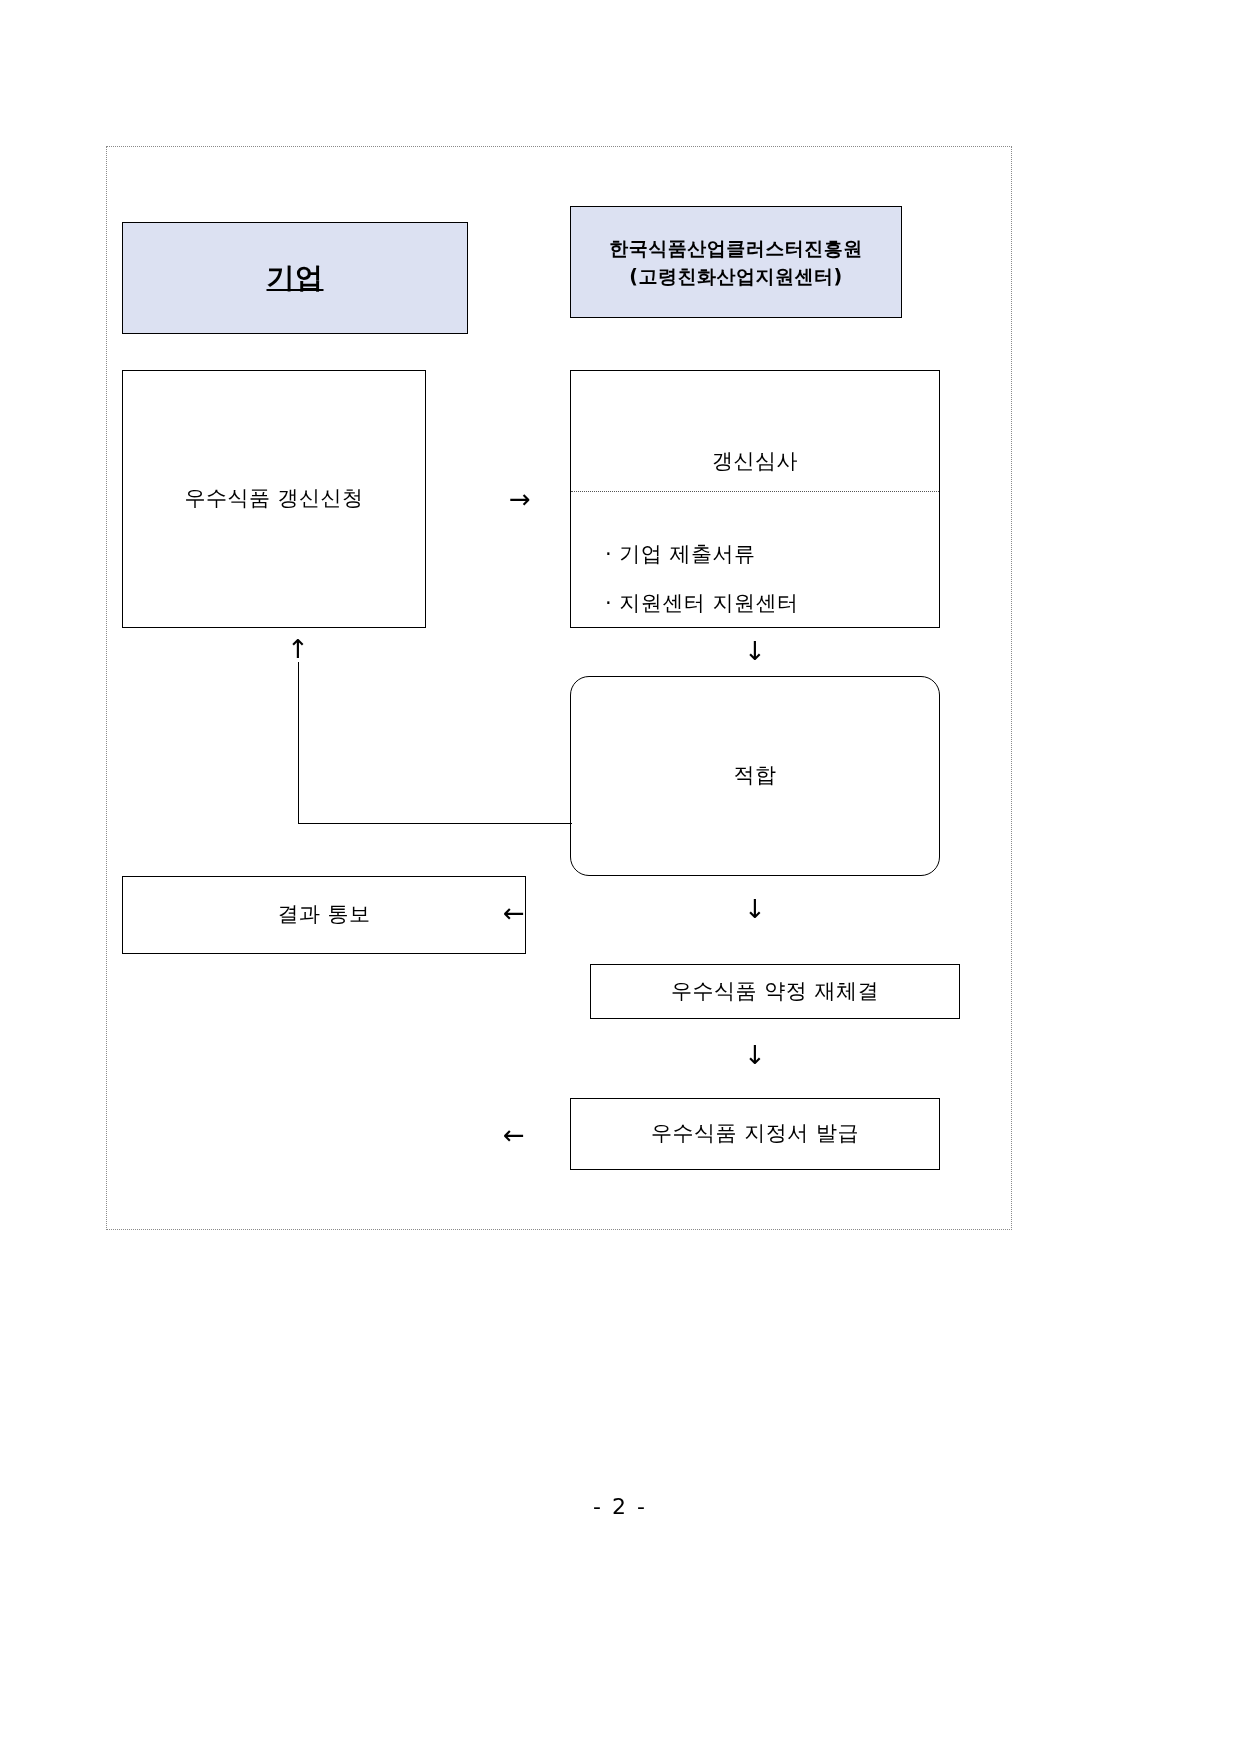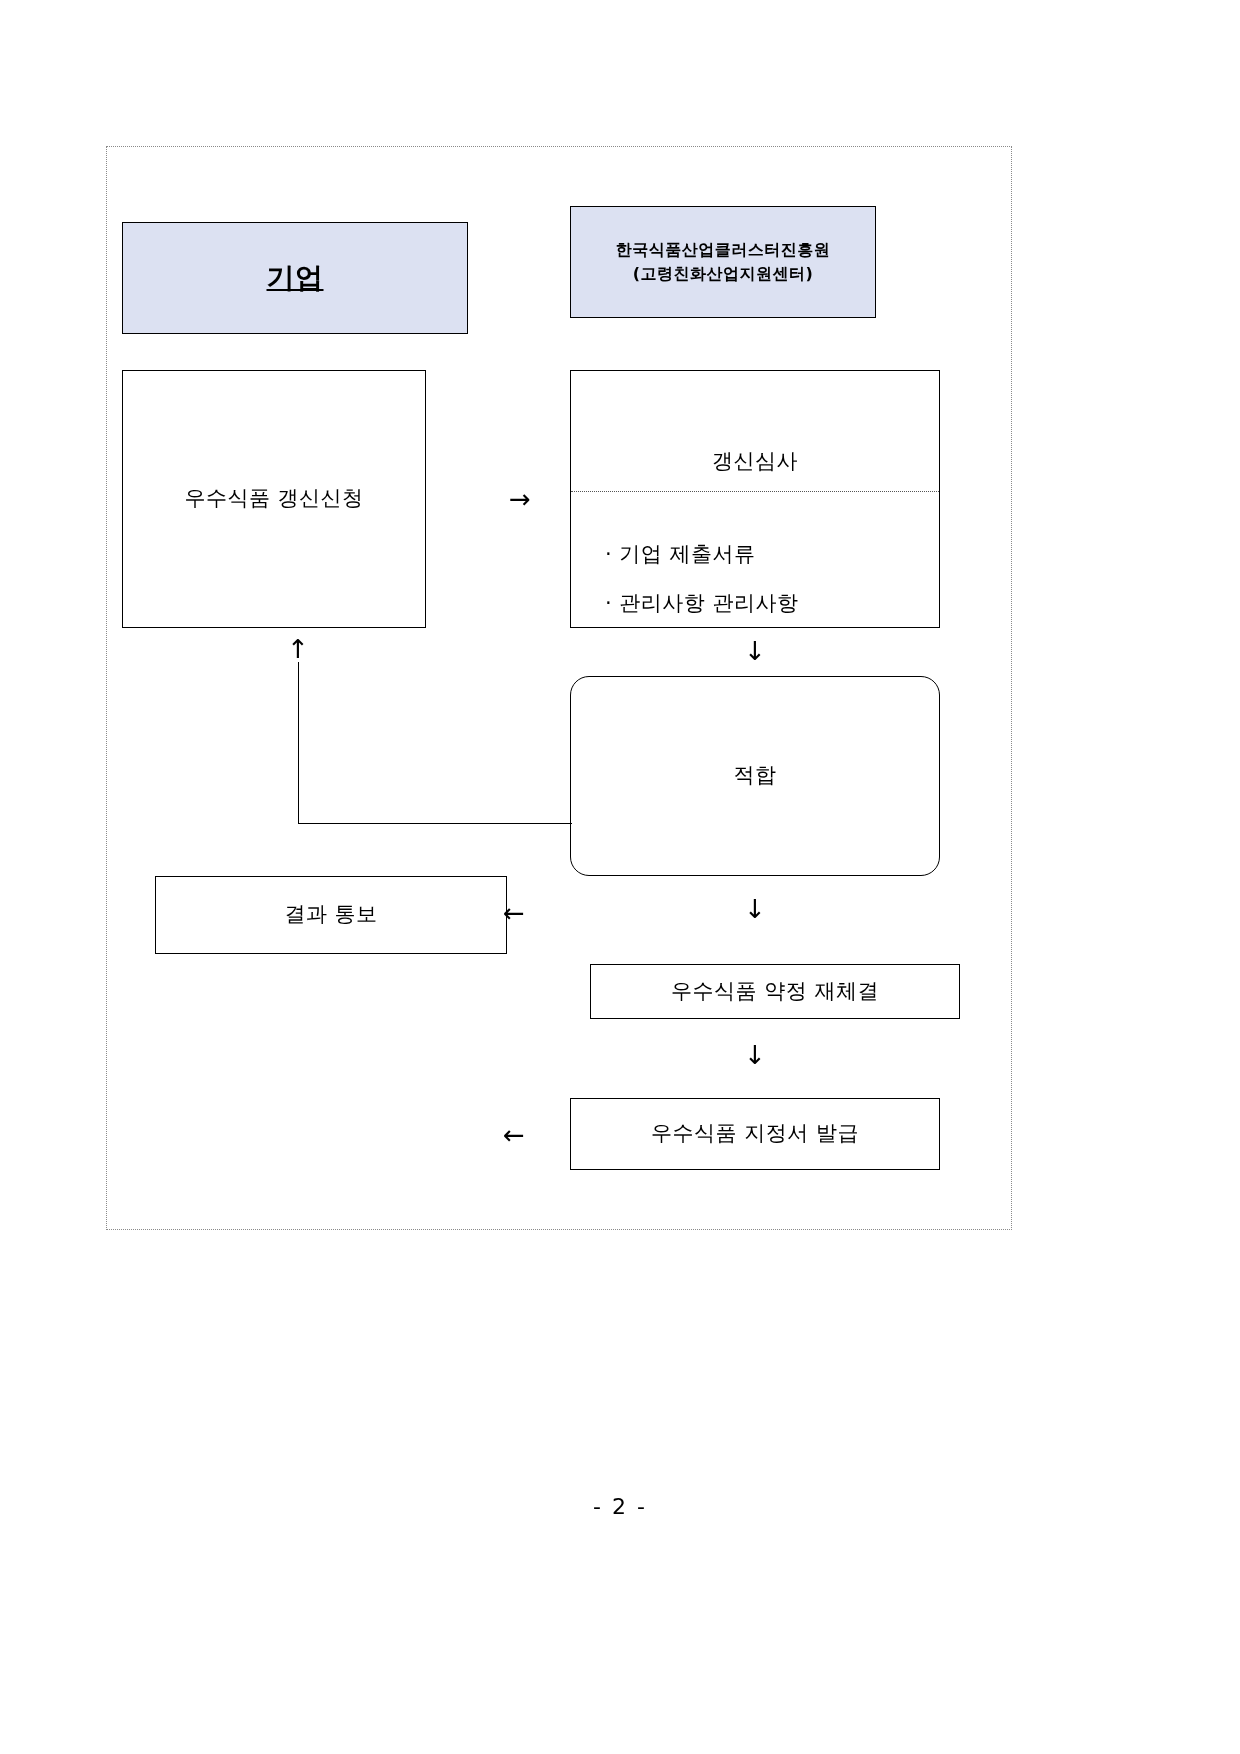--- a/index.html
+++ b/index.html
@@ -52,21 +52,21 @@
     background: #dce1f2;
     font-weight: bold;
   }
   .node .line {
     display: block;
     white-space: nowrap;
   }
 
   
   #box-company      { left: 122px; top: 222px;  width: 346px; height: 112px; font-size: 28px; text-decoration: underline; }
-  #box-agency       { left: 570px; top: 206px;  width: 306px; height: 112px; font-size: 16px; }
+  #box-agency       { left: 570px; top: 206px;  width: 332px; height: 112px; font-size: 19px; }
 
   
   #box-apply        { left: 122px; top: 370px;  width: 304px; height: 258px; }
   #box-review       { left: 570px; top: 370px;  width: 370px; height: 258px;
                       justify-content: flex-end; padding: 0; }
 
   
   .review-title {
     width: 100%;
     padding: 16px 0 14px 0;
@@ -86,21 +86,21 @@
     text-align: left;
     font-size: 21px;
     line-height: 2.3;
   }
   .review-body .bullet { display: block; white-space: nowrap; }
 
   
   #box-pass         { left: 570px; top: 676px;  width: 370px; height: 200px; border-radius: 19px; }
 
   
-  #box-notify       { left: 122px; top: 876px;  width: 352px; height: 78px; margin-left: 33px; }
+  #box-notify       { left: 122px; top: 876px;  width: 404px; height: 78px; }
   #box-contract     { left: 590px; top: 952px;  width: 370px; height: 55px; margin-top: 12px; }
 
   
   #box-label-use    { left: 122px; top: 1098px; width: 352px; height: 72px; }
   #box-certificate  { left: 570px; top: 1098px; width: 370px; height: 72px; }
 
   
   .arrow {
     position: absolute;
     font-size: 26px;
@@ -186,21 +186,21 @@
     <span class="line">우수식품 갱신신청</span>
   </div>
 
   <div class="arrow" id="arrow-apply-review">→</div>
 
   <div class="node" id="box-review">
     <div class="review-title">갱신심사</div>
     <div class="review-divider"></div>
     <div class="review-body">
       <span class="bullet">· 기업 제출서류</span>
-      <span class="bullet">· 관리사항 관리사항</span>
+      <span class="bullet">· 지원센터 지원센터</span>
     </div>
   </div>
 
   <div class="arrow" id="arrow-review-pass">↓</div>
 
   <div class="node" id="box-pass">
     <span class="line">적합</span>
   </div>
 
   <div class="arrow" id="arrow-reject-up">↑</div>

